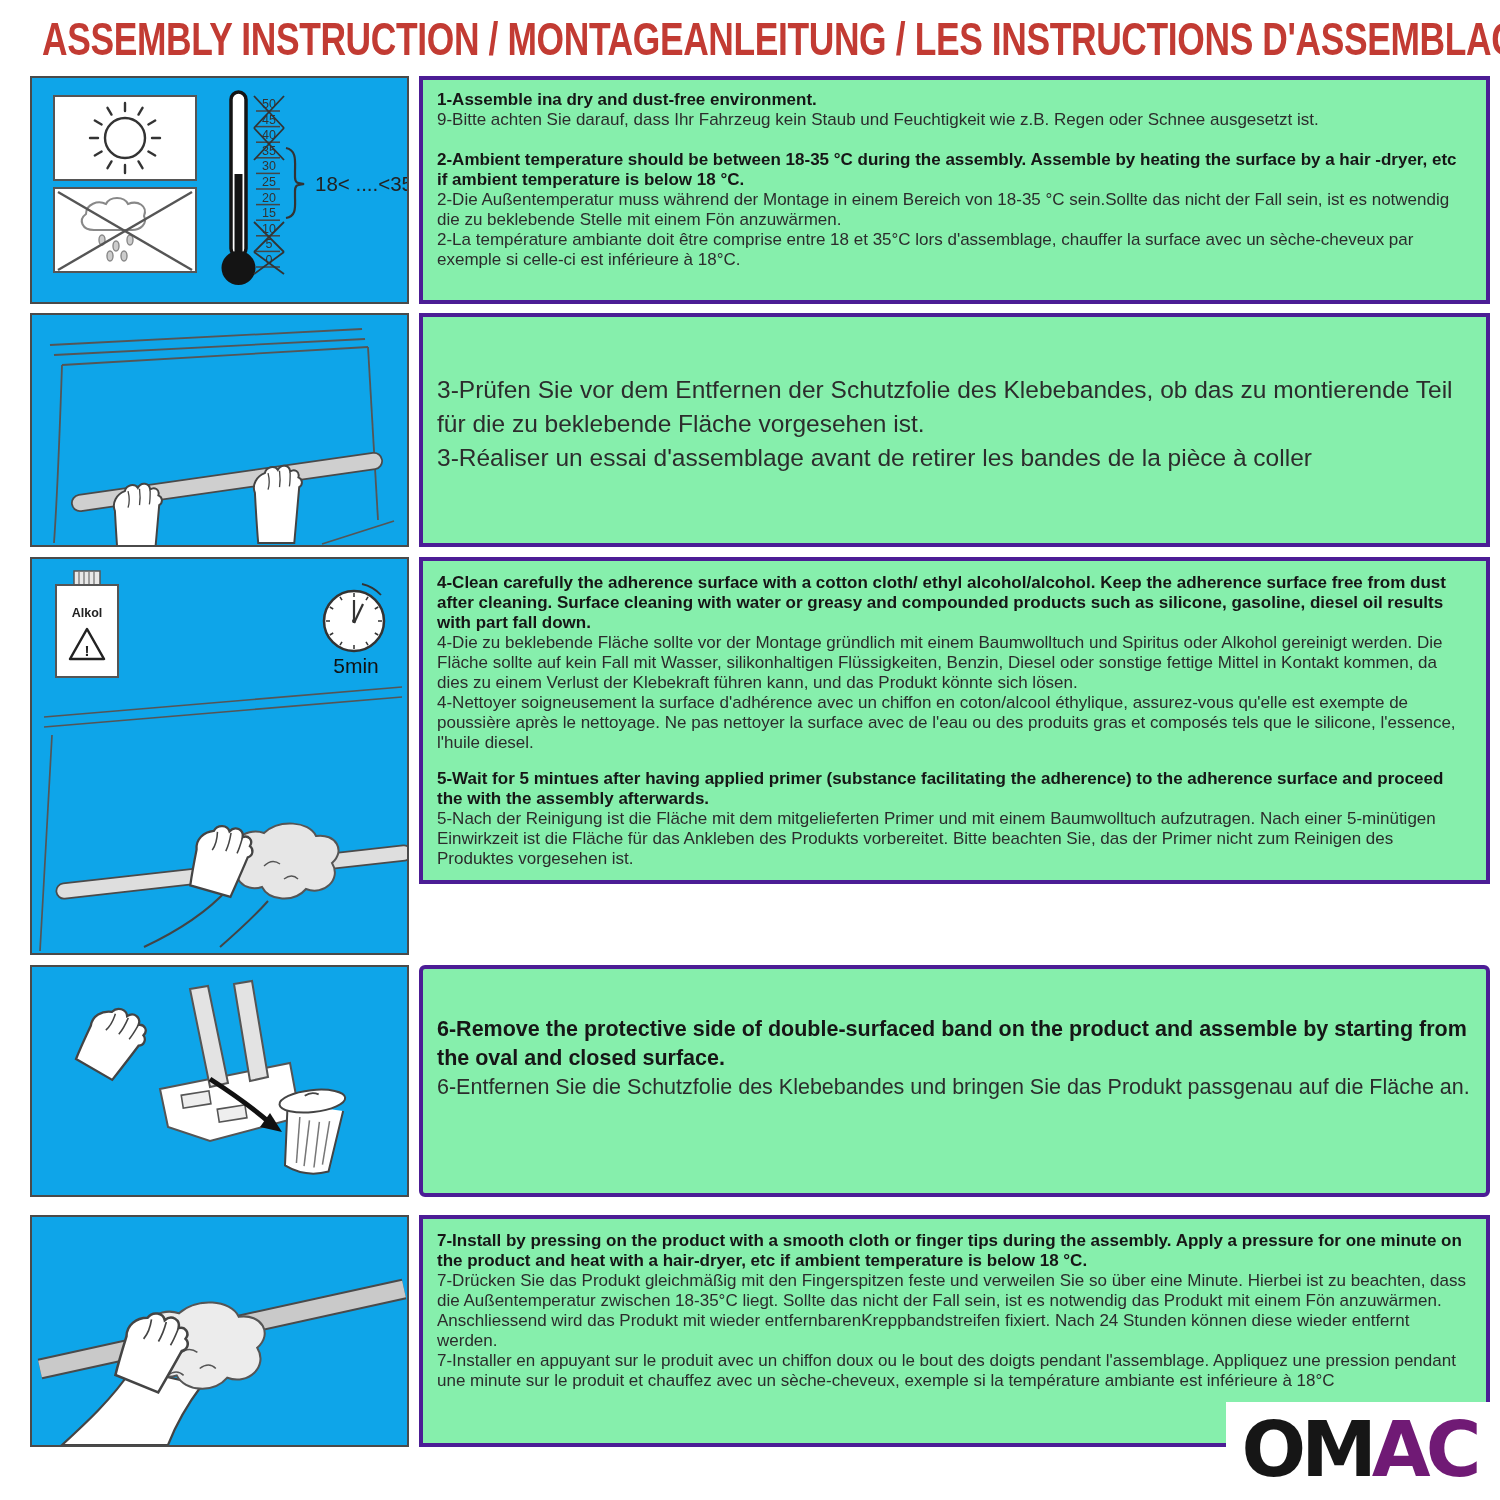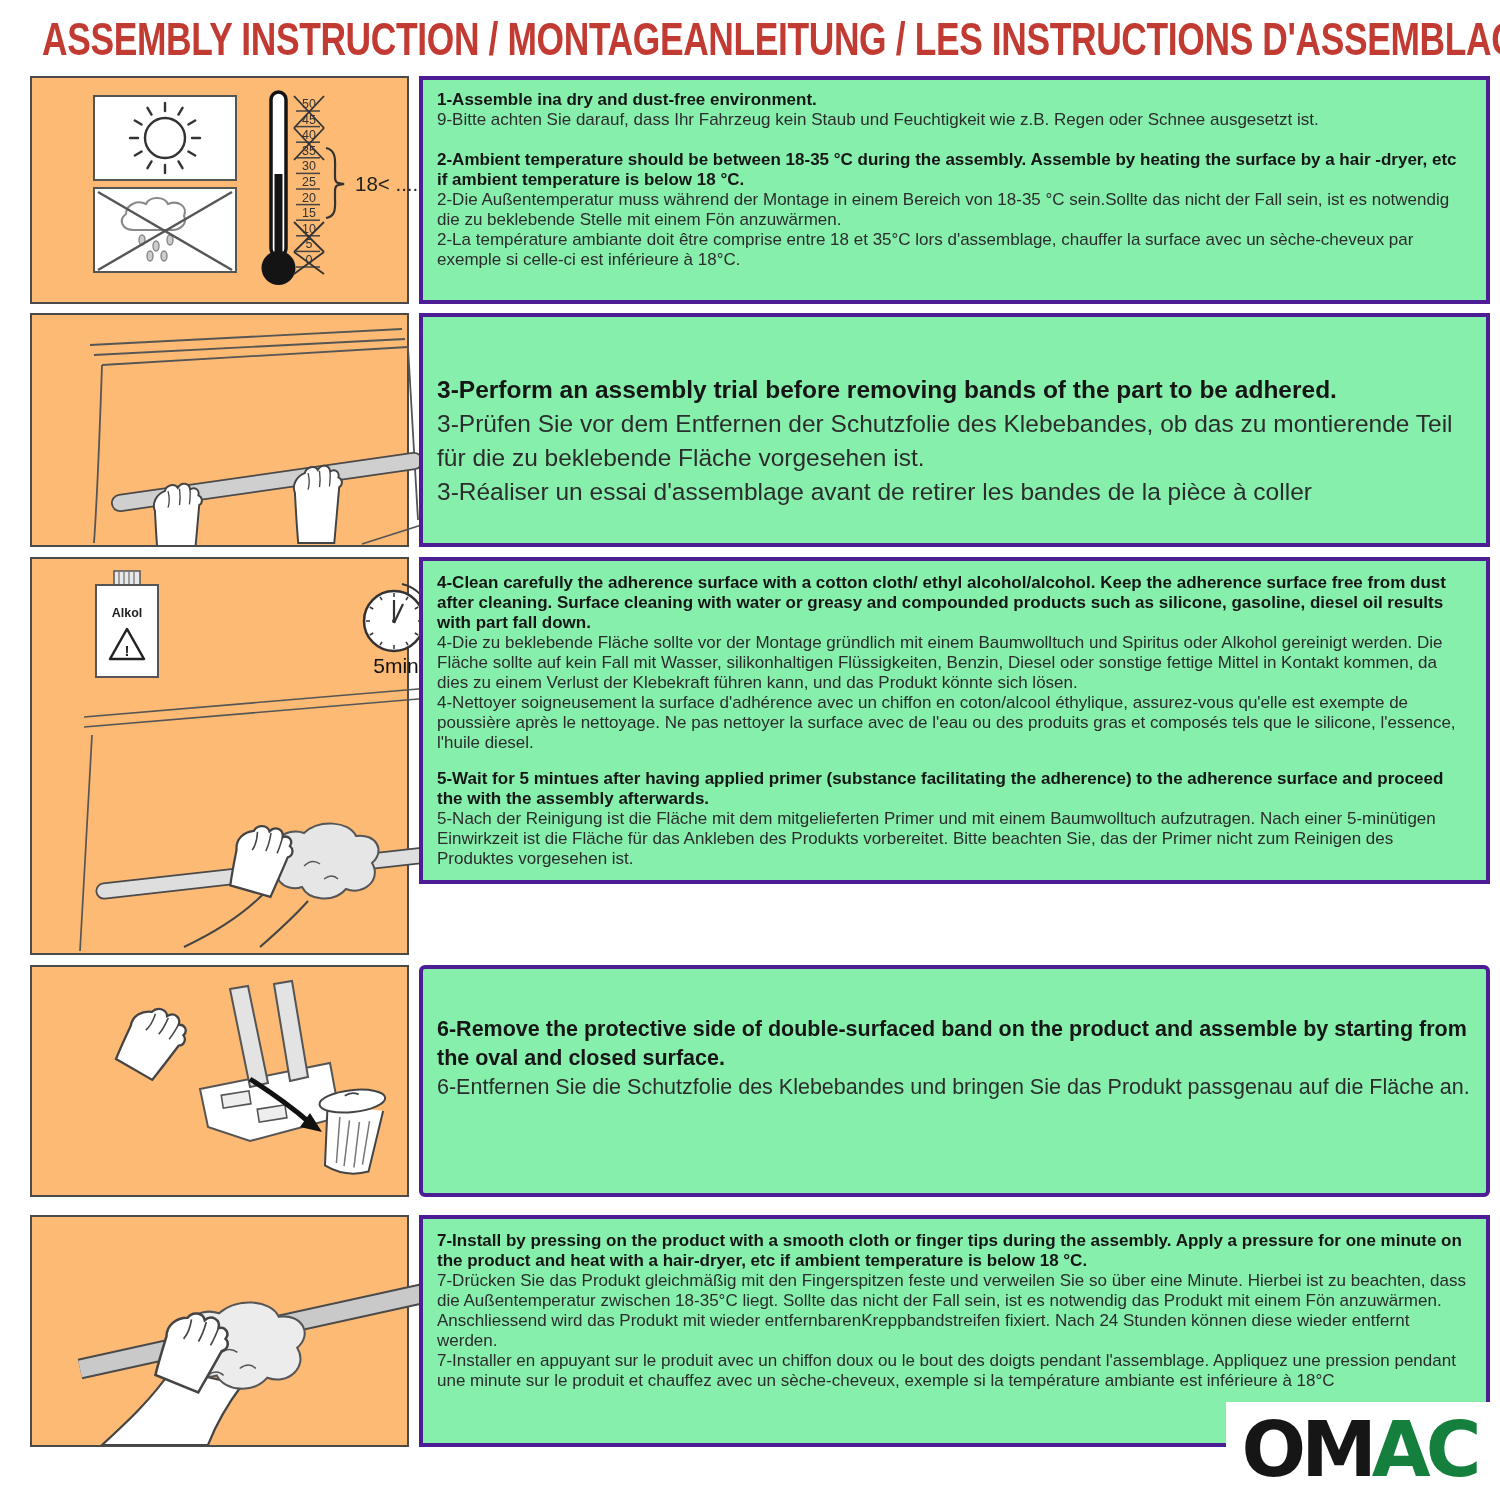--- a/index.html
+++ b/index.html
@@ -1,37 +1,37 @@
 <!DOCTYPE html>
 <html><head>
 <meta charset="utf-8">
 <style>
   html,body{margin:0;padding:0;background:#fff;}
   body{width:1500px;height:1500px;position:relative;font-family:"Liberation Sans",sans-serif;overflow:hidden;}
   .title{position:absolute;left:42px;top:12px;font-size:46px;font-weight:bold;color:#c23b33;
          white-space:nowrap;transform:scaleX(.77);transform-origin:0 0;letter-spacing:-.5px;}
   .row{position:absolute;left:0;width:1500px;}
-  .illus{position:absolute;left:30px;width:379px;background:#fdba74;border:2px solid #4a4a4a;box-sizing:border-box;padding-left:40px;}
+  .illus{position:absolute;left:30px;width:379px;background:#0ea5e9;border:2px solid #4a4a4a;box-sizing:border-box;}
   .txtbox{position:absolute;left:419px;width:1071px;background:#86efac;border:4px solid #4c1d95;box-sizing:border-box;
           padding:10px 16px 6px 14px;color:#2c2c2c;}
   .txtbox p{margin:0;}
   .b{font-weight:bold;color:#161616;}
   .s-normal{font-size:17px;line-height:20px;}
   .s-big{font-size:24.5px;line-height:34px;}
   .s-mid{font-size:21.5px;line-height:29px;}
   .mt{margin-top:20px !important;}
   .mt2{margin-top:16px !important;}
   .pt-big{padding-top:56px;}
   .pt-mid{padding-top:46px;border-radius:6px;}
   svg{display:block;}
   .logo{position:absolute;left:1226px;top:1402px;width:266px;height:96px;background:#fff;
         display:flex;align-items:center;justify-content:center;
         font-family:"DejaVu Sans",sans-serif;font-weight:bold;font-size:76px;letter-spacing:-5px;line-height:1;}
   .logo .lb{color:#161616;}
-  .logo .lr{color:#15803d;}
+  .logo .lr{color:#701a75;}
 </style>
 </head>
 <body>
 
 <div class="title">ASSEMBLY INSTRUCTION / MONTAGEANLEITUNG / LES INSTRUCTIONS D'ASSEMBLAGE</div>
 
 <div class="row" style="top:76px;height:228px;">
   <div class="illus" style="top:0;height:228px;">
     <svg width="375" height="224" viewBox="0 0 375 224">
 
@@ -145,21 +145,20 @@
         <path d="M6,34 C2,24 8,14 18,10 C20,2 30,0 34,6 C38,-2 48,0 49,8 C54,4 61,8 59,15 C64,17 65,24 60,27 C58,48 56,70 54,95 L10,95 C8,72 7,52 6,34 Z" fill="#fff" stroke="#444" stroke-width="2.4"></path>
         <path d="M22,10 C24,18 24,24 22,30 M36,7 C37,15 37,21 36,27 M49,9 C49,16 49,21 48,26" fill="none" stroke="#444" stroke-width="1.6"></path>
       </g>
       <g transform="translate(218,150) scale(0.82)">
         <path d="M6,34 C2,24 8,14 18,10 C20,2 30,0 34,6 C38,-2 48,0 49,8 C54,4 61,8 59,15 C64,17 65,24 60,27 C58,48 56,70 54,95 L10,95 C8,72 7,52 6,34 Z" fill="#fff" stroke="#444" stroke-width="2.4"></path>
         <path d="M22,10 C24,18 24,24 22,30 M36,7 C37,15 37,21 36,27 M49,9 C49,16 49,21 48,26" fill="none" stroke="#444" stroke-width="1.6"></path>
       </g>
     </svg>
   </div>
   <div class="txtbox s-big pt-big" style="top:0;height:234px;">
-    <p class="b">3-Perform an assembly trial before removing bands of the part to be adhered.</p>
     <p>3-Prüfen Sie vor dem Entfernen der Schutzfolie des Klebebandes, ob das zu montierende Teil für die zu beklebende Fläche vorgesehen ist.</p>
     <p>3-Réaliser un essai d'assemblage avant de retirer les bandes de la pièce à coller</p>
   </div>
 </div>
 
 <div class="row" style="top:557px;height:398px;">
   <div class="illus" style="top:0;height:398px;">
     <svg width="375" height="394" viewBox="0 0 375 394">
 
       <g transform="translate(24,12)">

